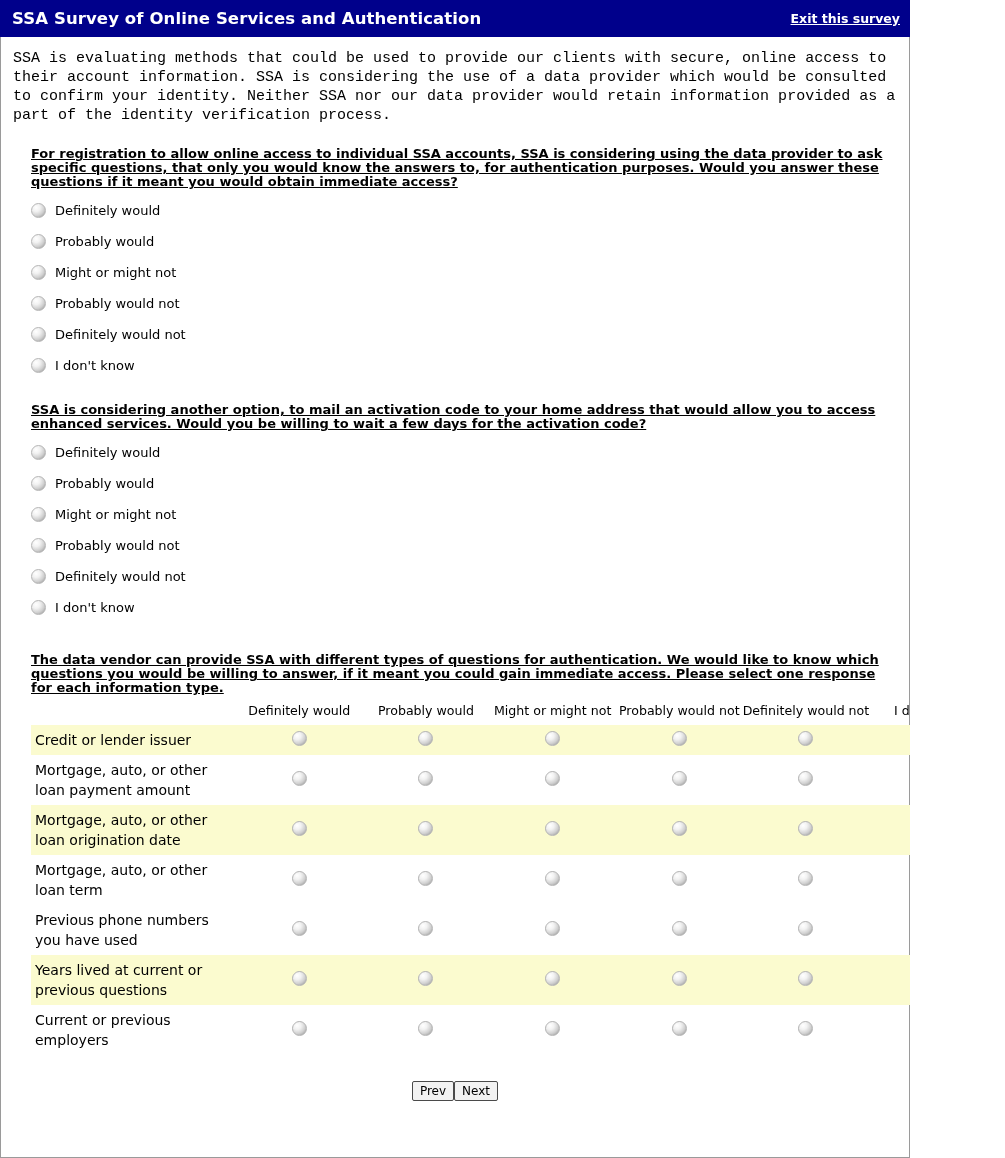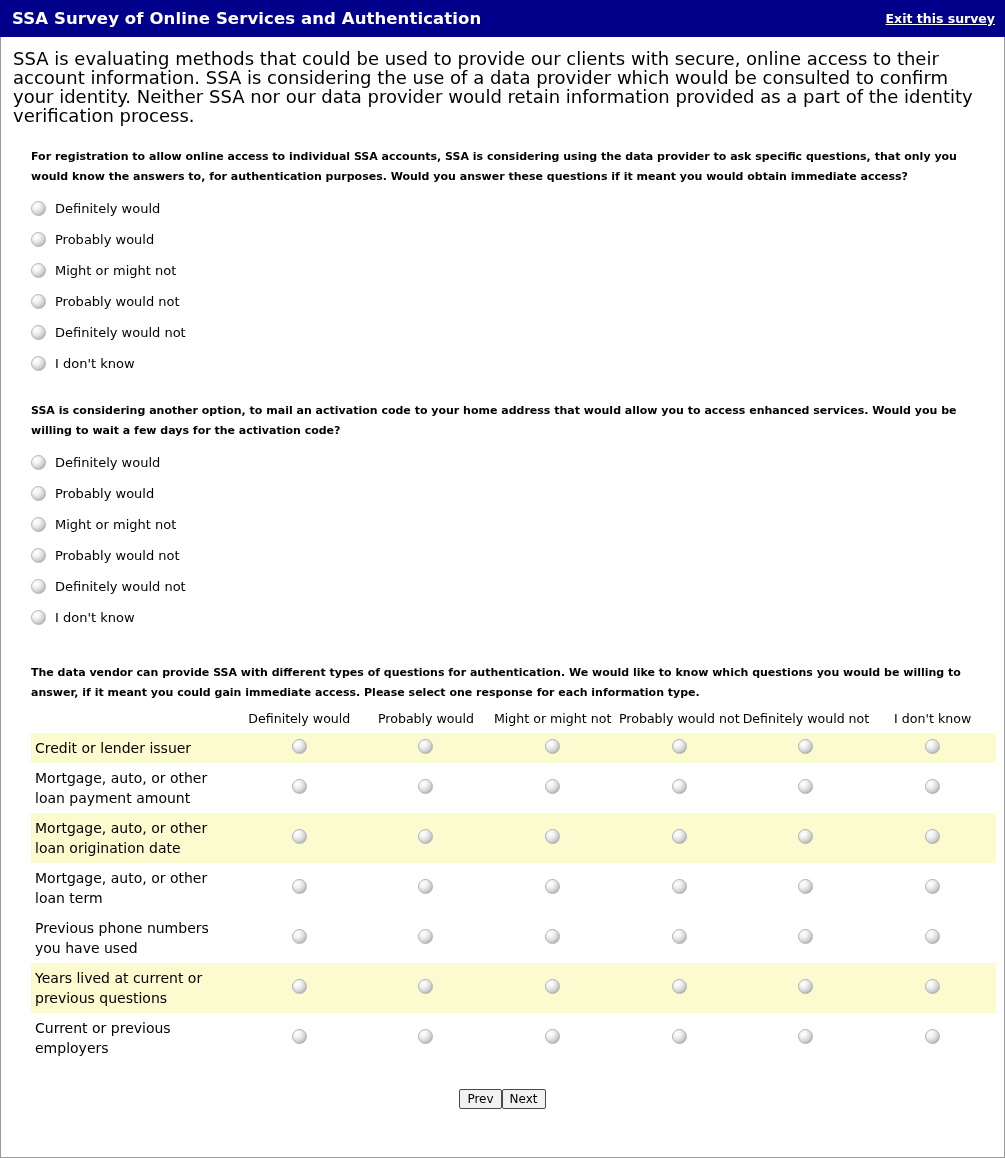--- a/index.html
+++ b/index.html
@@ -6,21 +6,21 @@
     margin: 0;
     padding: 0;
     background: #ffffff;
   }
   body {
     font-family: "DejaVu Sans", "Liberation Sans", sans-serif;
     font-size: 13px;
     color: #000000;
   }
   .page {
-    width: 1005px;
+    width: 910px;
     height: 1158px;
     position: relative;
     box-sizing: border-box;
     background: #ffffff;
     overflow: hidden;
   }
   .header {
     background: #00008b;
     height: 37px;
     display: flex;
@@ -45,35 +45,37 @@
   .body-frame {
     border: 1px solid #9a9a9a;
     border-top: none;
     margin: 0;
     height: 1121px;
     box-sizing: border-box;
     padding: 10px 10px 0 10px;
     background: #ffffff;
   }
   .intro {
-    font-size: 18px;
+    font-size: 15px;
     line-height: 19px;
     margin: 2px 0 0 2px;
     max-width: 975px;
+    font-family: Liberation Mono, monospace;
   }
   .question-block {
     margin-top: 22px;
     padding-left: 20px;
   }
   .q-text {
     font-weight: bold;
-    font-size: 11px;
-    line-height: 20px;
+    font-size: 13px;
+    line-height: 14px;
     max-width: 962px;
     margin-bottom: 6px;
+    text-decoration: underline;
   }
   .options {
     margin-top: 2px;
   }
   .option-row {
     display: flex;
     align-items: center;
     height: 31px;
   }
   .radio {

